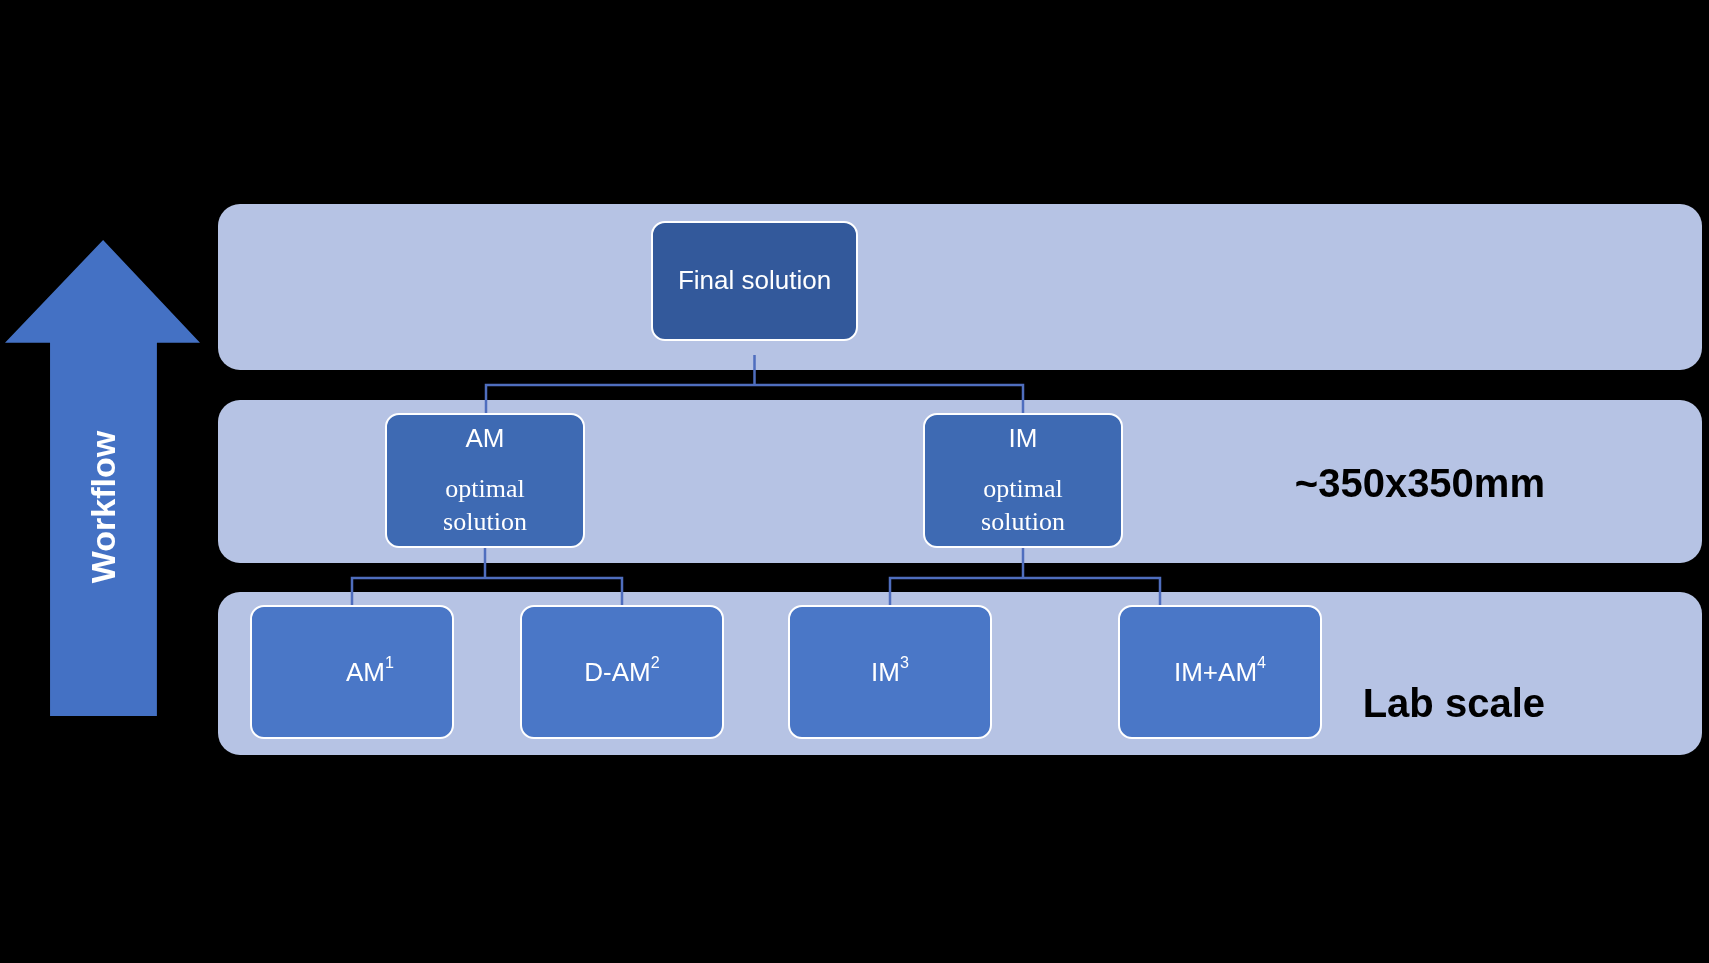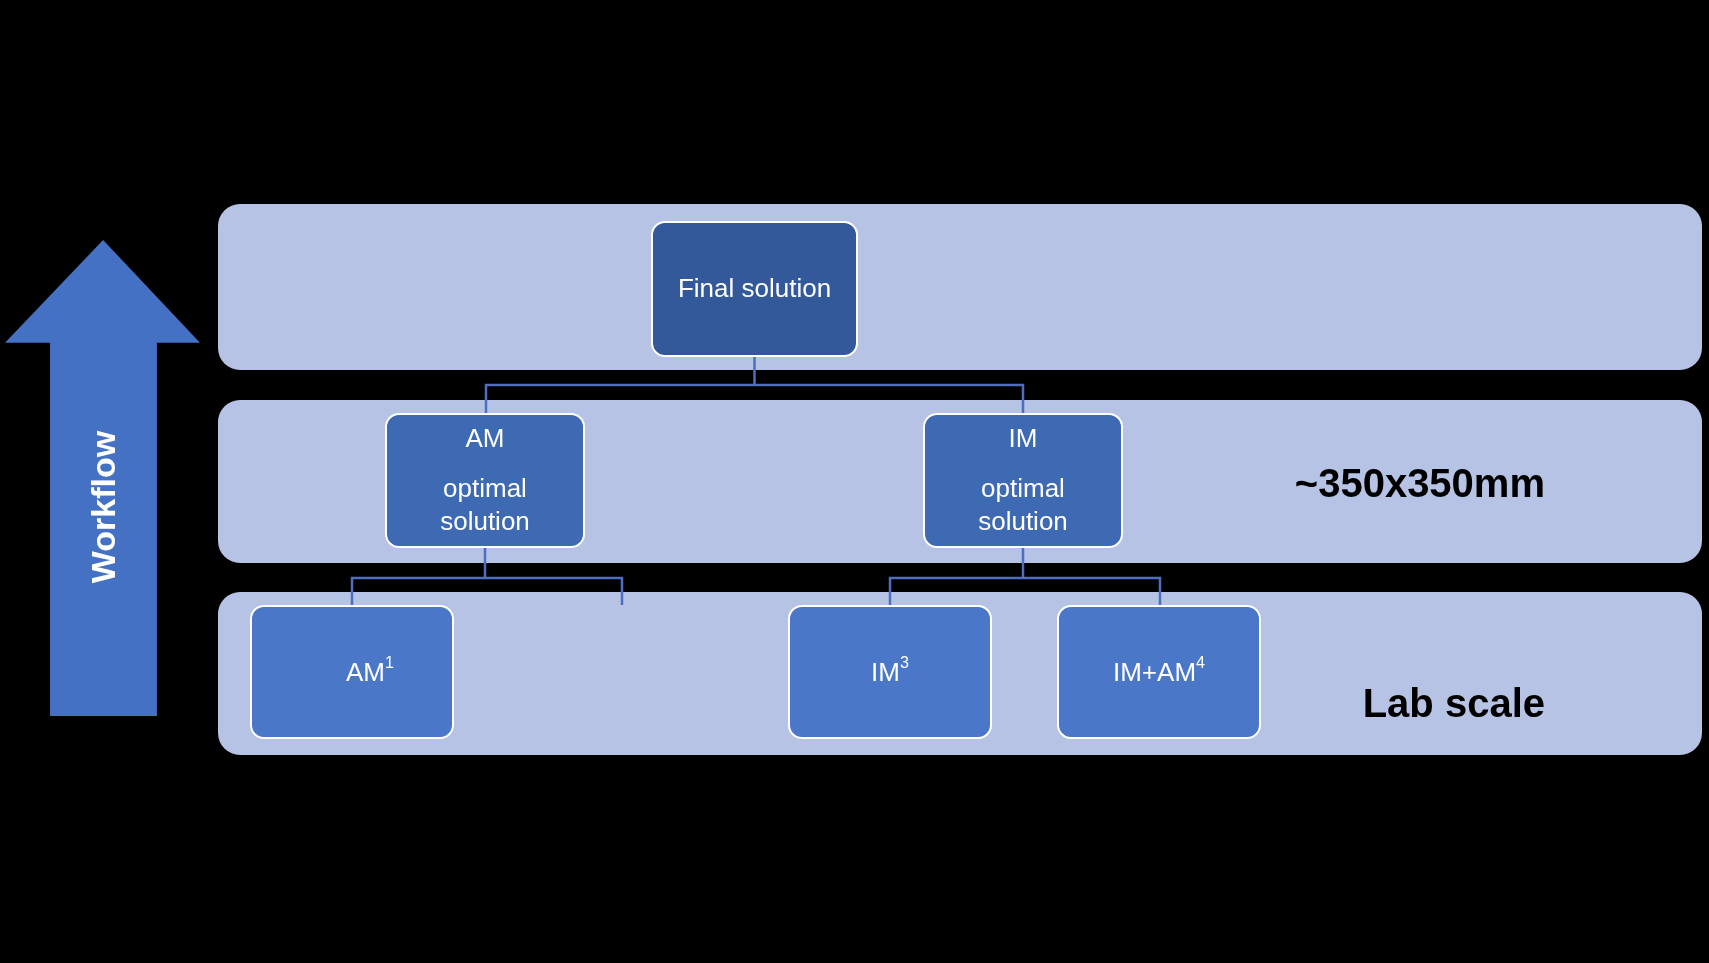--- a/index.html
+++ b/index.html
@@ -17,30 +17,30 @@
   .connectors path{fill:none;stroke:var(--connector,#4f6ebe);stroke-width:2.5px;}
   
   .box{
     position:absolute;border:2.5px solid var(--box-border,#fff);border-radius:14px;
     color:var(--box-text,#fff);display:flex;flex-direction:column;align-items:center;justify-content:center;
     text-align:center;font-size:26px;line-height:1.3;box-sizing:border-box;
   }
   .box-top{background:var(--box-top,#33599b);}
   .box-mid{background:var(--box-mid,#3e6ab3);}
   .box-bot{background:var(--box-bottom,#4a77c7);}
-  .final-box{left:651px;top:221px;width:207px;height:136px;}
+  .final-box{left:651px;top:221px;width:207px;height:120px;}
   .am-box {left:385px;top:413px;width:200px;height:135px;}
   .im-box {left:923px;top:413px;width:200px;height:135px;}
   .b1{left:250px;padding-left:36px;}
   .b2{left:520px;}
   .b3{left:788px;}
-  .b4{left:1057px;}
+  .b4{left:1118px;}
   .bot{top:605px;width:204px;height:134px;}
   .mid-line1{display:block;margin-bottom:16px;}
-  .mid-line2{display:block;max-width:150px;line-height:1.3;}
+  .mid-line2{display:block;max-width:150px;line-height:1.3;font-family:Liberation Serif, serif;}
   .box sup{font-size:0.62em;position:relative;top:-0.15em;}
   
   .side-label{
     position:absolute;right:164px;width:600px;text-align:right;color:var(--label-text,#000);
     font-size:40px;font-weight:700;
   }
   .side-label.dim{top:461px;}
   .side-label.lab{top:681px;}
   
   .arrow-wrap{position:absolute;left:5px;top:240px;width:195px;height:476px;}
@@ -83,20 +83,23 @@
     <span class="mid-line2">optimal solution</span>
   </div>
   <div class="box box-mid im-box">
     <span class="mid-line1">IM</span>
     <span class="mid-line2">optimal solution</span>
   </div>
 
   <div class="box box-bot bot b1">
     <span><span>AM</span><sup>1</sup></span>
   </div>
+  <div class="box box-bot bot b2">
+    <span><span>D-AM</span><sup>2</sup></span>
+  </div>
   <div class="box box-bot bot b3">
     <span><span>IM</span><sup>3</sup></span>
   </div>
   <div class="box box-bot bot b4">
     <span><span>IM+AM</span><sup>4</sup></span>
   </div>
 
   <div class="side-label dim">~350x350mm</div>
   <div class="side-label lab">Lab scale</div>
 

